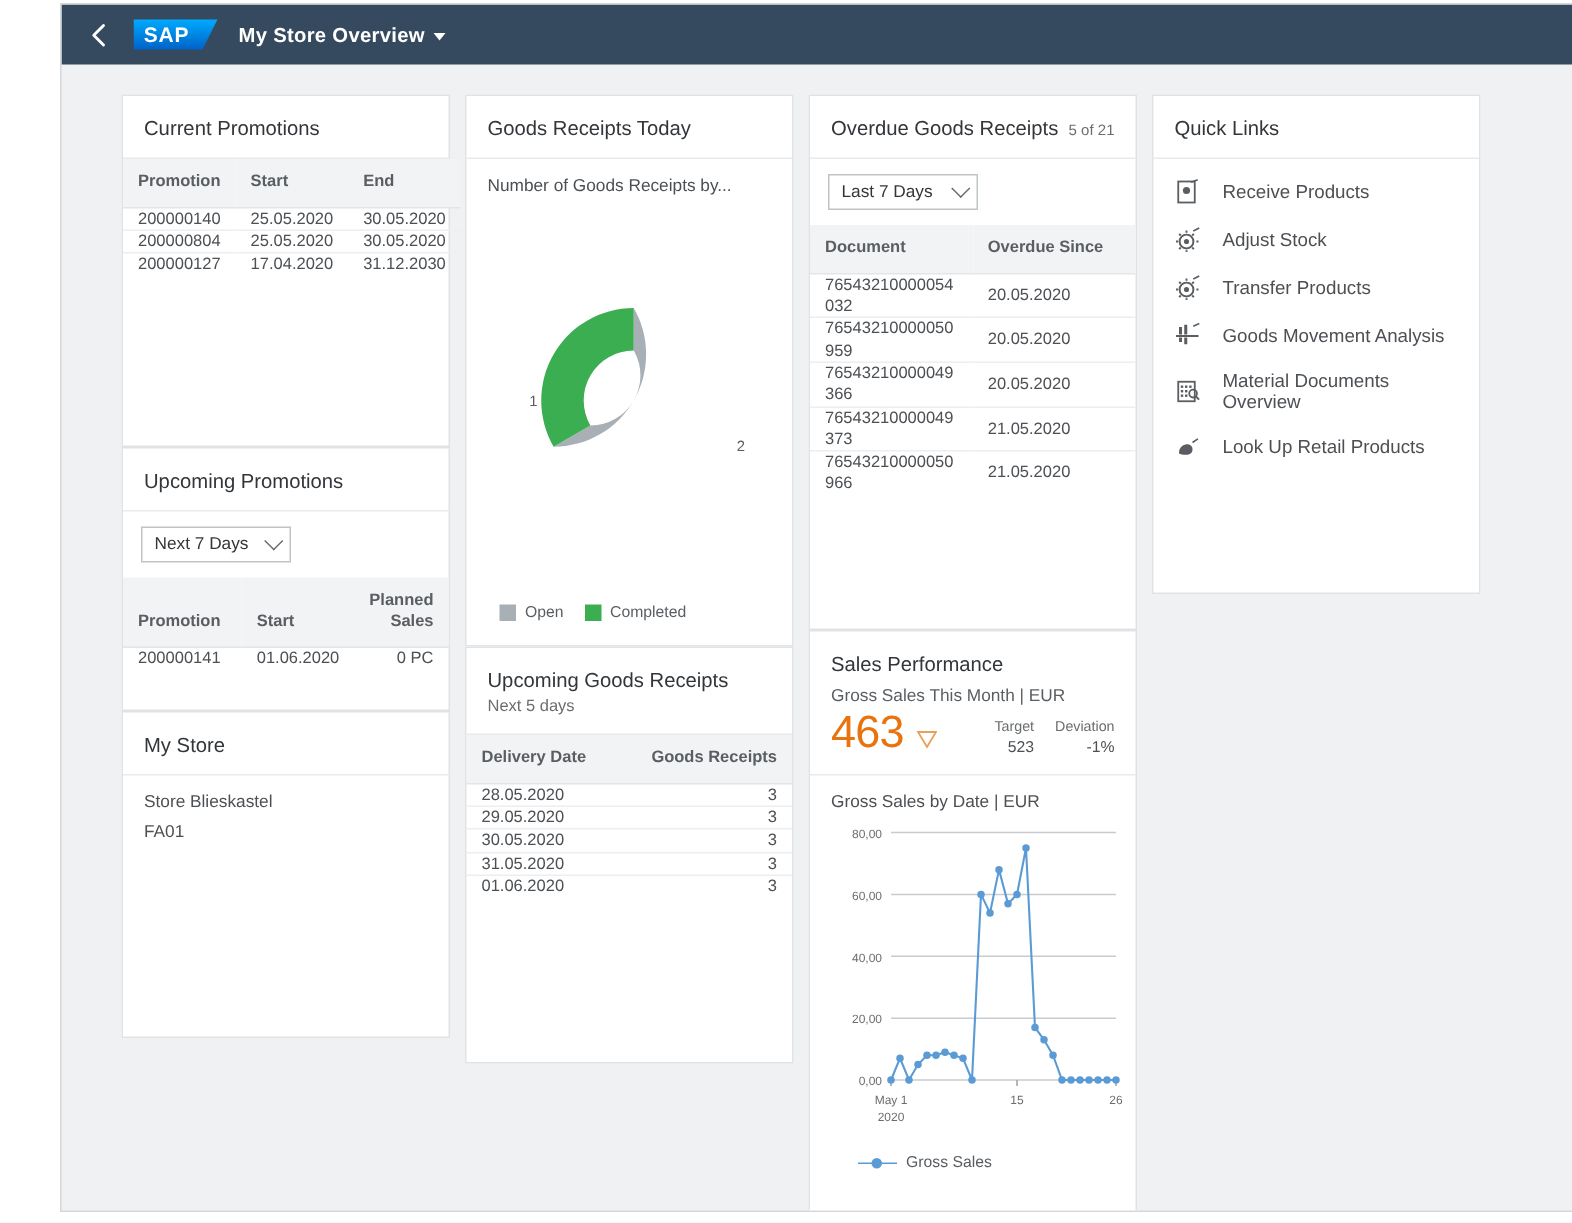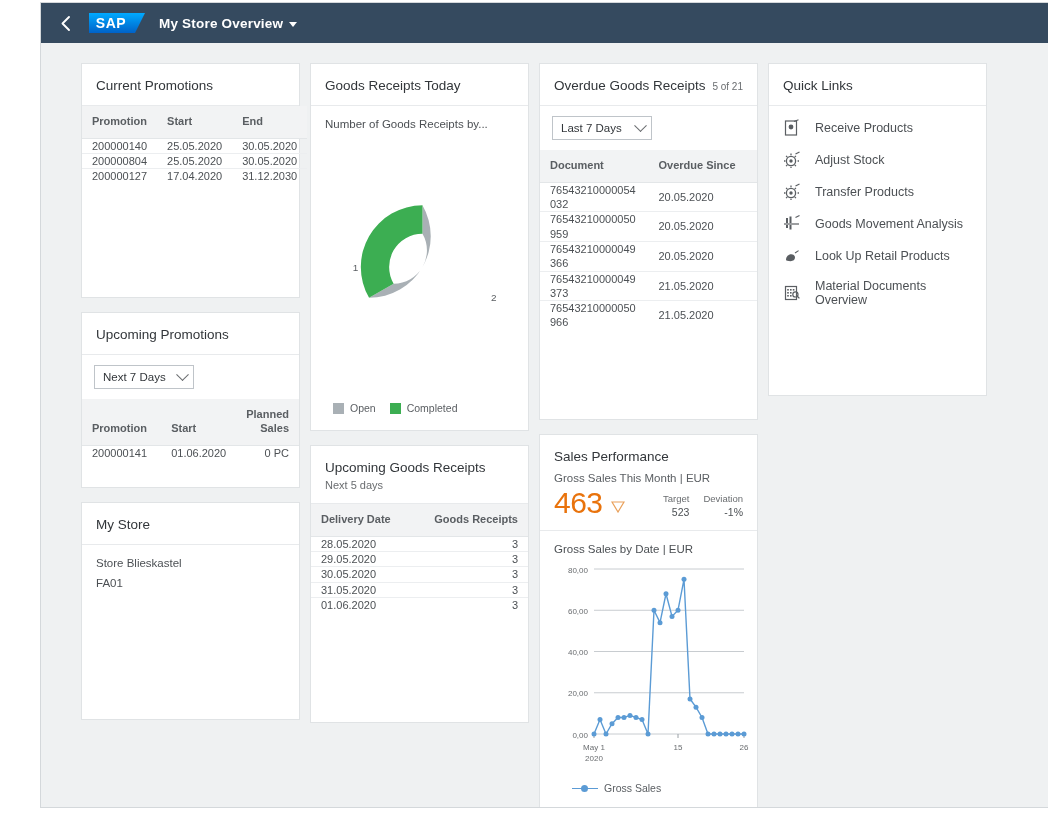--- a/index.html
+++ b/index.html
@@ -44,21 +44,21 @@
     width: 0; height: 0; border-left: 4px solid transparent;
     border-right: 4px solid transparent; border-top: 5px solid #ffffff;
     margin-top: 2px;
   }
   
   .canvas {
     padding: 20px 0 0 40px;
     display: flex; gap: 10px; align-items: flex-start;
     height: 766px;
   }
-  .col { display: flex; flex-direction: column; gap: 14px; width: 219px; }
+  .col { display: flex; flex-direction: column; gap: 0; width: 219px; }
   .card {
     background: #ffffff;
     border: 1px solid #e0e3e5;
     display: flex; flex-direction: column;
   }
   .card-head {
     padding: 14px 14px 12px 14px;
     border-bottom: 1px solid #e8eaec;
     display: flex; align-items: baseline; justify-content: space-between;
   }
@@ -525,45 +525,45 @@
                 <rect x="6.5" y="10" width="2" height="4.5" fill="#5a5e62"></rect>
                 <path d="M12.5 2.5 L16.5 .6" stroke="#5a5e62" stroke-width="1.1" fill="none"></path>
               </svg>
             </span>
             <span class="ql-text">Goods Movement Analysis</span>
           </div>
 
           <div class="ql-item">
             <span class="ql-icon">
               <svg width="18" height="18" viewBox="0 0 18 18">
-                <path d="M3 12.8 C3 9.6 5.4 7.2 8.4 7.2 C10.6 7.2 12 8.6 12 10.6 C12 12.8 10.2 14.2 7.6 14.2 C5 14.2 3 13.8 3 12.8 Z" fill="#5a5e62"></path>
-                <path d="M12 6 L15.6 3.6" stroke="#5a5e62" stroke-width="1.1" fill="none"></path>
-              </svg>
-            </span>
-            <span class="ql-text">Look Up Retail Products</span>
-          </div>
-
-          <div class="ql-item">
-            <span class="ql-icon">
-              <svg width="18" height="18" viewBox="0 0 18 18">
                 <rect x="2.5" y="2.5" width="11" height="13" fill="none" stroke="#5a5e62" stroke-width="1.2"></rect>
                 <g fill="#5a5e62">
                   <rect x="4.2" y="5" width="1.6" height="1.6"></rect>
                   <rect x="7" y="5" width="1.6" height="1.6"></rect>
                   <rect x="9.8" y="5" width="1.6" height="1.6"></rect>
                   <rect x="4.2" y="8" width="1.6" height="1.6"></rect>
                   <rect x="7" y="8" width="1.6" height="1.6"></rect>
                   <rect x="4.2" y="11" width="1.6" height="1.6"></rect>
                   <rect x="7" y="11" width="1.6" height="1.6"></rect>
                 </g>
                 <circle cx="12.4" cy="10.4" r="2.6" fill="none" stroke="#5a5e62" stroke-width="1.2"></circle>
                 <path d="M14.3 12.3 L16.4 14.4" stroke="#5a5e62" stroke-width="1.3"></path>
               </svg>
             </span>
             <span class="ql-text">Material Documents Overview</span>
           </div>
 
+          <div class="ql-item">
+            <span class="ql-icon">
+              <svg width="18" height="18" viewBox="0 0 18 18">
+                <path d="M3 12.8 C3 9.6 5.4 7.2 8.4 7.2 C10.6 7.2 12 8.6 12 10.6 C12 12.8 10.2 14.2 7.6 14.2 C5 14.2 3 13.8 3 12.8 Z" fill="#5a5e62"></path>
+                <path d="M12 6 L15.6 3.6" stroke="#5a5e62" stroke-width="1.1" fill="none"></path>
+              </svg>
+            </span>
+            <span class="ql-text">Look Up Retail Products</span>
+          </div>
+
         </div>
       </div>
     </div>
 
   </div>
 </div>
 
 </body></html>

